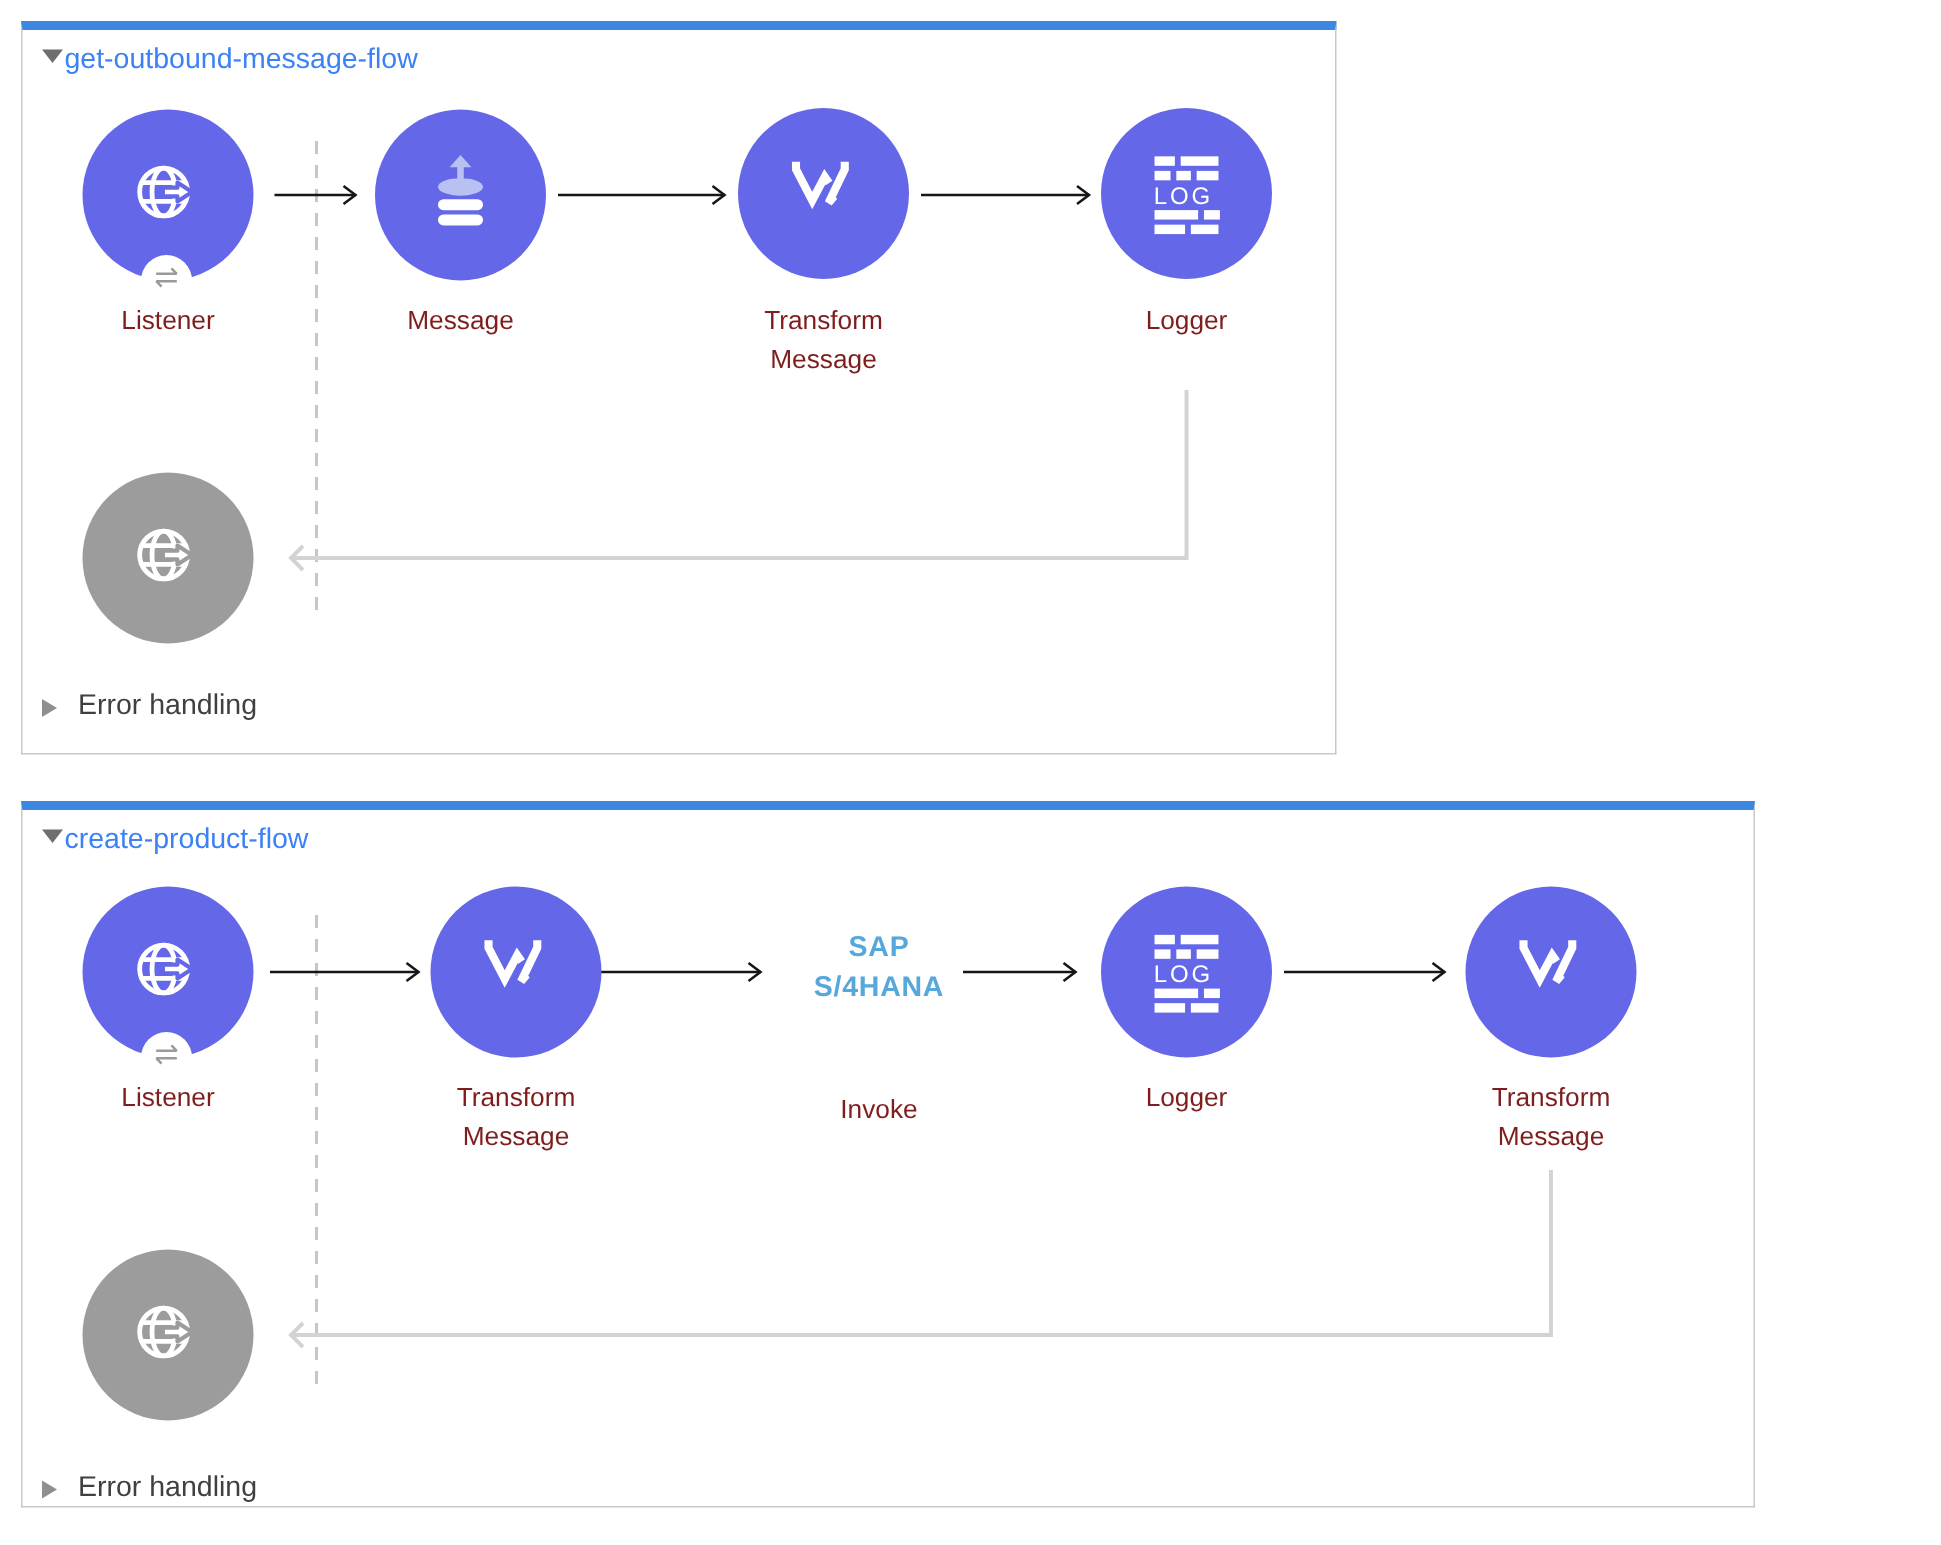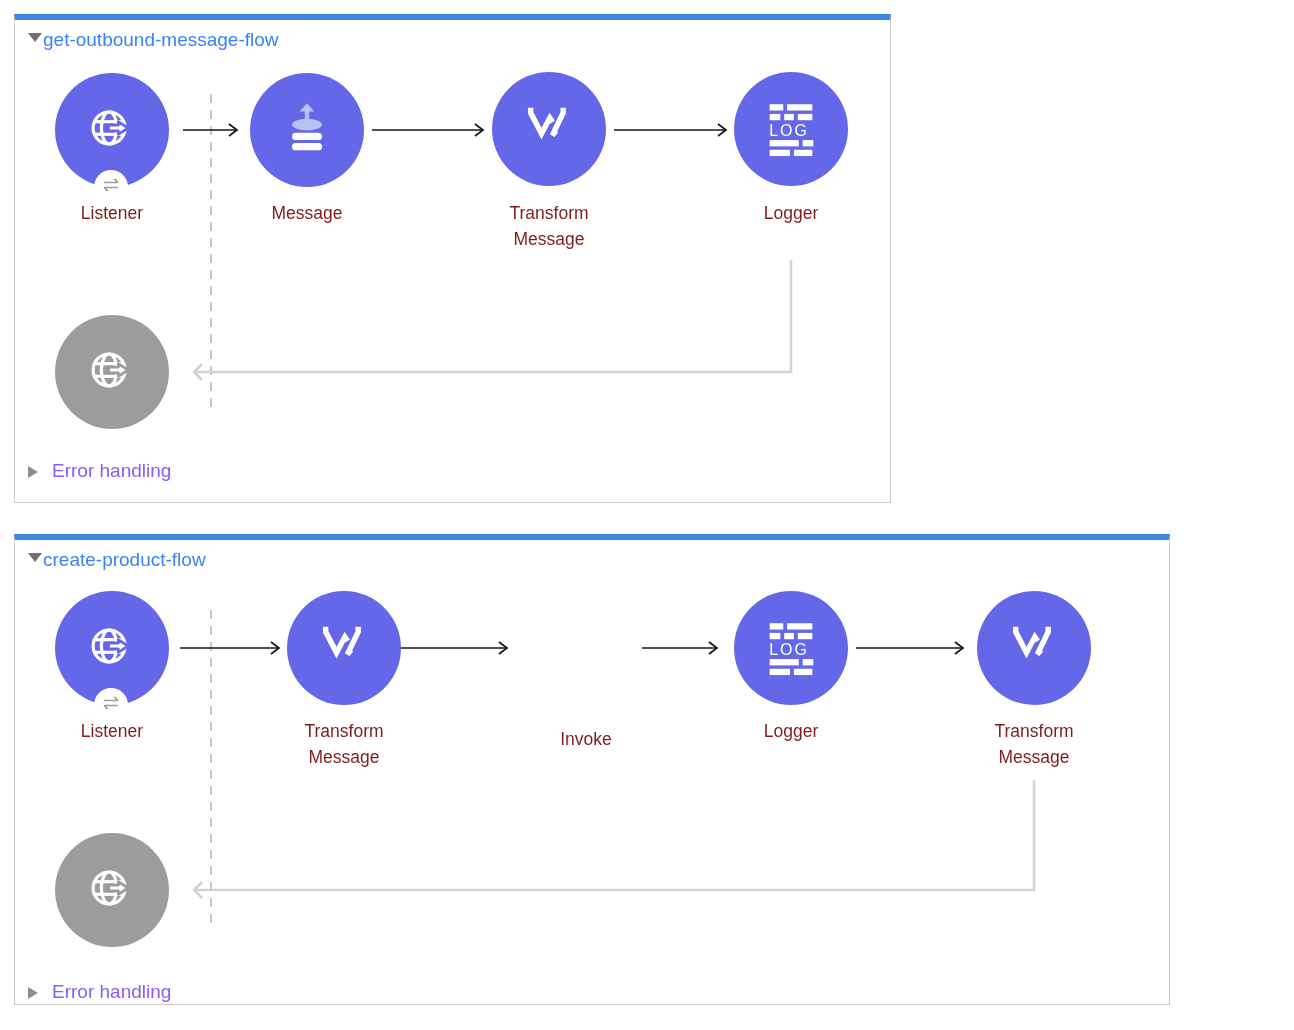--- a/index.html
+++ b/index.html
@@ -26,21 +26,21 @@
   .sap-node{position:absolute;width:160px;text-align:center;font-weight:bold;font-size:19px;
             line-height:27px;color:#55a7dc;letter-spacing:0.5px;}
 
   .dash-sep{position:absolute;width:2px;
             background:repeating-linear-gradient(180deg,#c6c6c6 0 9px,transparent 9px 16px);}
 
   svg.conn{position:absolute;overflow:visible;}
   svg.conn line,svg.conn polyline{stroke:#161616;stroke-width:1.7;fill:none;}
   svg.gline polyline{stroke:#d3d3d3;stroke-width:2.6;fill:none;}
 
-  .eh-label{position:absolute;font-size:19px;color:#8b5cf6;white-space:nowrap;}
+  .eh-label{position:absolute;font-size:19px;color:#404040;white-space:nowrap;}
 </style>
 </head>
 <body>
 
 <svg width="0" height="0" style="position:absolute" aria-hidden="true">
   <symbol id="i-globe" viewBox="0 0 64 64">
     <g stroke="#fff" stroke-width="3.3" fill="none">
       <circle cx="29" cy="32" r="16.5"></circle>
       <ellipse cx="29" cy="32" rx="8" ry="16.5"></ellipse>
       <line x1="14" y1="25.5" x2="44" y2="25.5"></line>
@@ -221,20 +221,26 @@
   <div class="node" style="left:272px;top:51px;">
     <div class="circle">
         <span>
       <svg width="60" height="60">
             <use href="#i-dw"></use>
           </svg></span>
       </div>
   </div>
   <div class="node-label" style="left:259px;top:178px;">Transform Message</div>
 
+  <div class="sap-node" style="left:491px;top:78px;">
+    <div>
+      <div>SAP</div>
+      <div>S/4HANA</div>
+    </div>
+  </div>
   <div class="node-label" style="left:501px;top:186px;">Invoke</div>
 
   <div class="node" style="left:719px;top:51px;">
     <div class="circle">
         <span>
       <svg width="62" height="62">
             <use href="#i-logger"></use>
           </svg></span>
       </div>
   </div>

